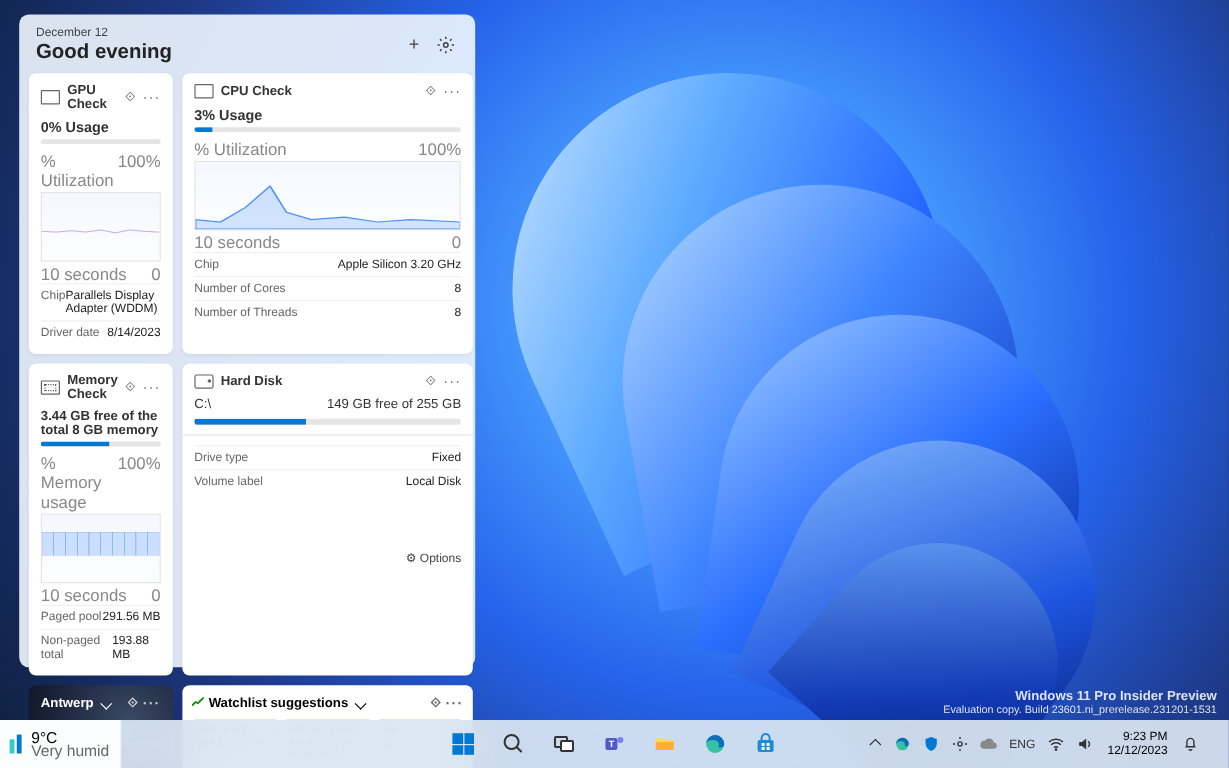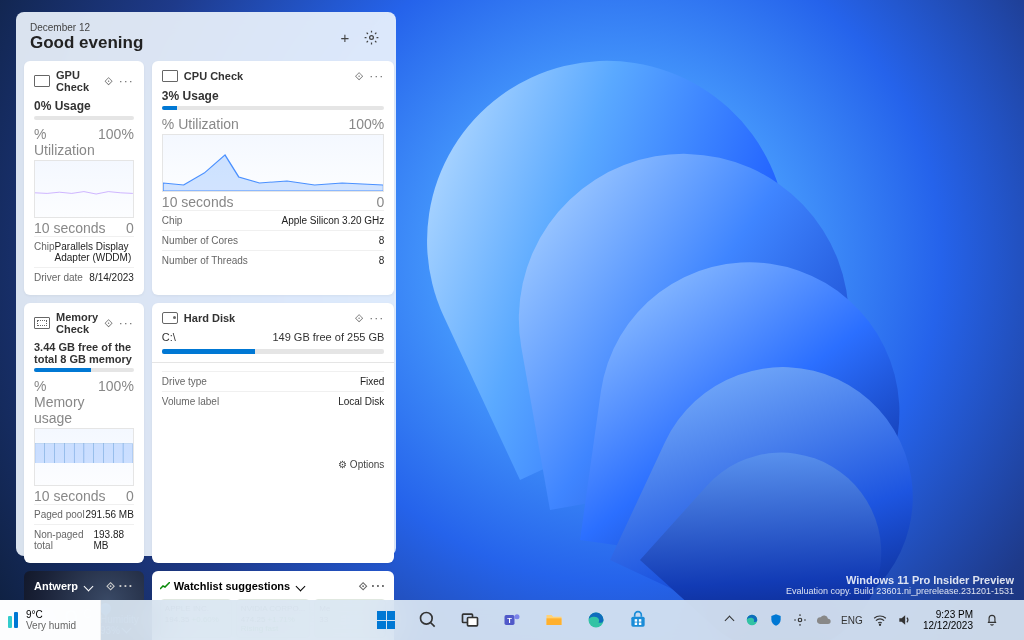--- a/index.html
+++ b/index.html
@@ -53,21 +53,21 @@
 .tprice{font-size:8px;margin-top:2px}
 .tchg{color:#0a8a0a;font-size:8px}
 .wldots{font-size:9px;color:#0a8a0a;margin-top:2px;letter-spacing:2px}
 .watermark{position:absolute;right:10px;bottom:44px;text-align:right;color:rgba(255,255,255,.85);font-size:11px;z-index:5}
 .watermark .l1{font-weight:600}
 .watermark .l2{font-size:9px}
 .taskbar{position:absolute;left:0;right:0;bottom:0;height:40px;background:rgba(218,230,242,.92);backdrop-filter:blur(20px);display:flex;align-items:center;z-index:20}
 .wwidget{position:absolute;left:0;top:0;height:40px;width:92px;background:rgba(255,255,255,.95);display:flex;align-items:center;gap:6px;padding-left:8px;cursor:pointer;border-right:1px solid rgba(0,0,0,.05)}
 .wbars{width:12px;height:16px;display:flex;gap:2px;align-items:flex-end}
 .wbars span{width:4px;background:#0078d4;border-radius:1px}
-.wwtxt{font-size:10px;line-height:11px}
+.wwtxt{font-size:13px;line-height:11px}
 .tcenter{position:absolute;left:50%;transform:translateX(-50%);display:flex;gap:4px}
 .tbtn{width:38px;height:38px;display:flex;align-items:center;justify-content:center;border-radius:4px;cursor:pointer}
 .winlogo{width:18px;height:18px;display:grid;grid-template-columns:1fr 1fr;grid-template-rows:1fr 1fr;gap:1px}
 .winlogo span{background:#0078d4}
 .tbtn svg{width:20px;height:20px}
 .tray{position:absolute;right:0;display:flex;align-items:center;height:48px;gap:2px;padding-right:21px}
 .ticon{width:22px;height:40px;display:flex;align-items:center;justify-content:center;color:#333;font-size:12px;cursor:pointer}
 .tclock{text-align:right;font-size:10px;line-height:11px;padding:0 6px;cursor:pointer}
 .chev{display:inline-block;width:6px;height:6px;border-right:1.5px solid currentColor;border-bottom:1.5px solid currentColor;transform:rotate(45deg);margin-left:3px;vertical-align:2px}
 .drop{width:11px;height:11px;background:#5ab0ff;border-radius:50% 50% 50% 0;transform:rotate(-45deg);display:inline-block;margin-right:4px;vertical-align:-2px}

